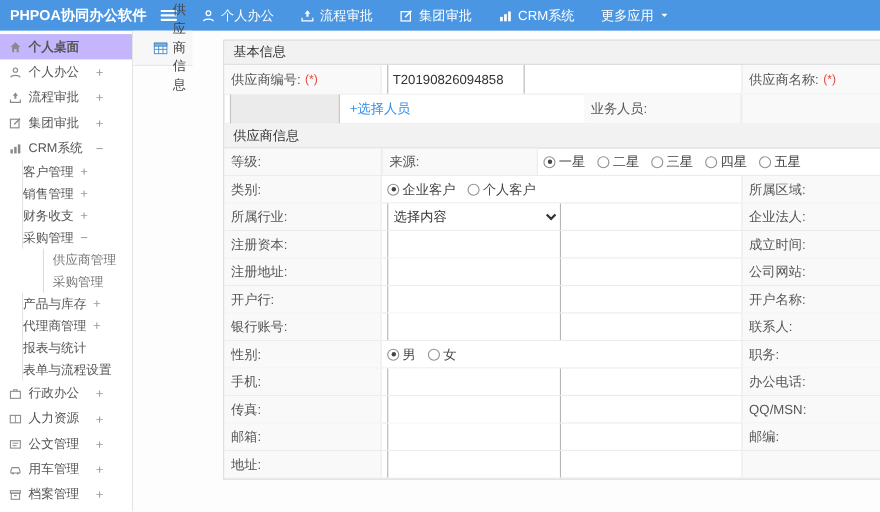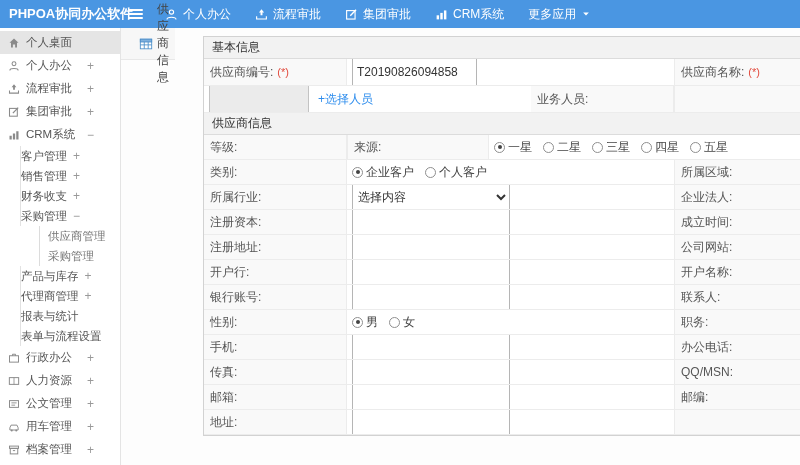--- a/index.html
+++ b/index.html
@@ -2,37 +2,37 @@
 <html><head>
 <meta charset="utf-8">
 <style>
   *{margin:0;padding:0;box-sizing:border-box;}
   html,body{width:800px;height:465px;overflow:hidden;background:#fff;
     font-family:"Liberation Sans","DejaVu Sans",sans-serif;}
   .app{width:800px;height:465px;display:flex;flex-direction:column;}
   svg{display:block;}
   
   .topbar{flex:0 0 28px;height:28px;background:#4a96e2;display:flex;align-items:center;color:#fff;}
-  .logo{width:112px;padding-left:9px;font-size:13px;font-weight:bold;white-space:nowrap;cursor:pointer;}
+  .logo{width:130px;padding-left:9px;font-size:13px;font-weight:bold;white-space:nowrap;cursor:pointer;}
   .hamburger{width:15px;margin-left:16px;cursor:pointer;display:flex;flex-direction:column;gap:2px;}
   .hamburger i{display:block;height:2px;background:#fff;border-radius:1px;}
   .topnav{display:flex;align-items:center;margin-left:22px;gap:24px;}
   .nav-item{display:flex;align-items:center;gap:5px;font-size:12px;cursor:pointer;white-space:nowrap;}
   .nav-item svg{width:13px;height:13px;color:#fff;}
   .nav-item .caret svg{width:10px;height:10px;}
   
   .bodyrow{flex:1;display:flex;min-height:0;}
   .sidebar{width:121px;background:#fff;border-right:1px solid #e4e4e4;padding-top:3px;
     font-size:11.5px;color:#555;overflow:hidden;flex:0 0 121px;}
   .side-item{position:relative;display:flex;align-items:center;cursor:pointer;white-space:nowrap;}
   .side-item.lv0{height:23px;padding-left:8px;gap:6px;}
   .side-item.lv0 svg{width:12px;height:12px;color:#8a8a8a;flex:0 0 12px;}
   .side-item.lv1{height:20px;margin-left:20px;border-left:1px solid #e2e2e2;}
   .side-item.lv2{height:20px;margin-left:39px;border-left:1px solid #dcdcdc;padding-left:8px;color:#777;}
-  .side-item.active{background:#e5e5e5;}
+  .side-item.active{background:#c4b5fd;font-weight:bold;}
   .expand{color:#999;font-size:12px;}
   .lv0 .expand{position:absolute;right:26px;top:50%;transform:translateY(-50%);}
   .lv1 .expand{margin-left:6px;}
   .main{flex:1;display:flex;flex-direction:row;min-width:0;background:#fdfdfd;}
   
   .tabbar{flex:0 0 32px;height:32px;background:#f7f7f7;border-bottom:1px solid #e8e8e8;
     display:flex;align-items:center;padding-left:12px;gap:8px;}
   .tab{display:flex;align-items:center;gap:4px;font-size:12px;color:#444;cursor:pointer;padding:3px 6px;}
   .tab svg{width:14px;height:14px;}
   .tab.active{background:#2e8ded;color:#fff;border-radius:2px;padding:3px 9px;box-shadow:0 0 0 1px #2376c9 inset;}

